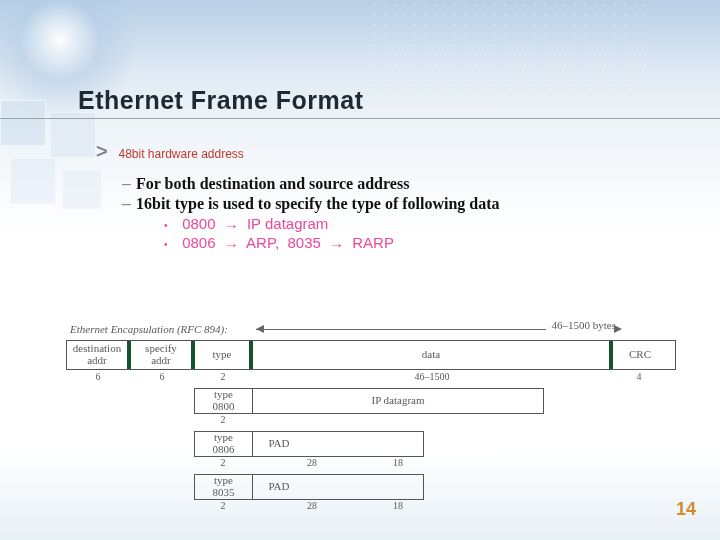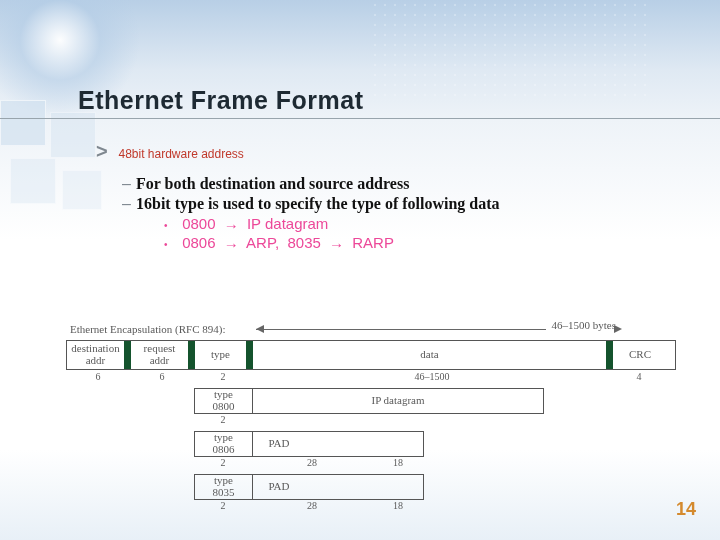--- a/index.html
+++ b/index.html
@@ -43,31 +43,31 @@
   .lvl2-item .dash { display:inline-block; width: 14px; color: #7f8890; font-family: Verdana,sans-serif; font-weight:400;}
   .lvl3 { margin-left: 42px; margin-top: 2px; }
   .lvl3-item { font-family: Verdana, sans-serif; font-size: 15px; color: #ec4899; margin-top: 2px; }
   .lvl3-item .dot { display:inline-block; width: 14px; font-size: 10px; vertical-align: middle;}
   .arrow { display:inline-block; padding: 0 4px; }
   .diagram {
     position: absolute; left: 66px; top: 320px; width: 610px;
     font-family: "Times New Roman", serif; color: #5a5a5a; font-size: 11px;
   }
   .diagram .caprow { display:flex; align-items:center; height:18px; }
-  .diagram .cap { flex:0 0 190px; padding-left:4px;}
+  .diagram .cap { font-style: italic; flex:0 0 190px; padding-left:4px;}
   .diagram .range-arrow { flex:1; position:relative; height:14px; text-align:right; font-size:11px;}
   .diagram .range-arrow::before {
     content:""; position:absolute; left:0; right:0; top:50%; border-top:1px solid #666;
   }
   .diagram .range-arrow .lbl { position:relative; background:#fff; padding:0 6px; top:-3px;}
   .diagram .ah { position:absolute; top:50%; width:0;height:0; border-top:4px solid transparent; border-bottom:4px solid transparent;}
   .diagram .ah.l { left:0; border-right:8px solid #666; transform:translateY(-50%);}
   .diagram .ah.r { right:0; border-left:8px solid #666; transform:translateY(-50%);}
   .framebox { display:flex; border:1px solid #555; height:30px; margin-top:2px;}
-  .framebox .cell { border-right:7px solid #14532d; display:flex; flex-direction:column; align-items:center; justify-content:center; line-height:1.05;}
+  .framebox .cell { border-right:4px solid #14532d; display:flex; flex-direction:column; align-items:center; justify-content:center; line-height:1.05;}
   .framebox .cell:last-child { border-right:none;}
   .num-row { display:flex; margin-top:1px; }
   .num-row .n { text-align:center; font-size:10px;}
   .subrow { display:flex; margin-top:6px; align-items:flex-start;}
   .subrow .indent { flex:0 0 128px; }
   .subrow .box { border:1px solid #555; height:26px; display:flex; }
   .subrow .box .cell { border-right:1px solid #555; display:flex; flex-direction:column; align-items:center; justify-content:center; line-height:1.05;}
   .subrow .box .cell:last-child{border-right:none;}
   .pagenum { position:absolute; right:24px; bottom:20px; color:#d48a2e; font-weight:700; font-size:18px; font-family:Verdana,sans-serif;}
 </style>
@@ -125,21 +125,21 @@
     </div>
     <div style="flex:0 0 54px;"></div>
   </div>
 
   <div class="framebox" id="framebox">
       <div class="cell" style="width: 64px;">
         <span>destination</span>
         <span>addr</span>
       </div>
       <div class="cell" style="width: 64px;">
-        <span>request</span>
+        <span>specify</span>
         <span>addr</span>
       </div>
       <div class="cell" style="width: 58px;">
         <span>type</span>
       </div>
       <div class="cell" style="width: 360px;">
         <span>data</span>
       </div>
       <div class="cell" style="width: 54px;">
         <span>CRC</span>

